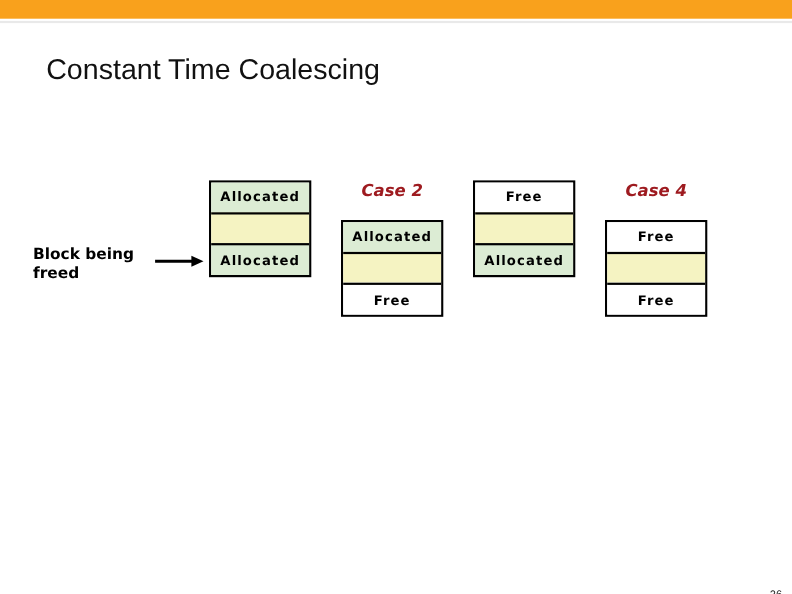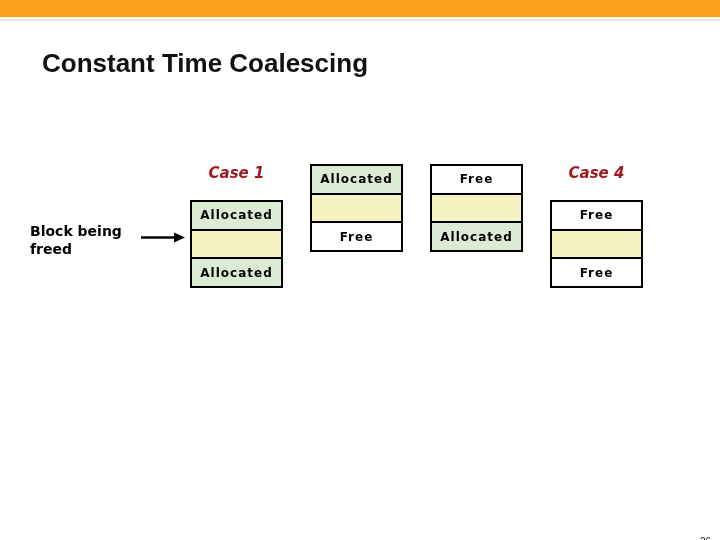--- a/index.html
+++ b/index.html
@@ -25,21 +25,21 @@
     position: absolute;
     left: 0; top: 19px;
     width: 720px; height: 2px;
     background: #e9e9e9;
   }
   .title {
     position: absolute;
     left: 42px; top: 48px;
     margin: 0;
     font-size: 26px;
-    font-weight: bold;
+    font-weight: normal;
     color: #111111;
     letter-spacing: 0px;
     font-family: "Liberation Sans", sans-serif;
     text-align: right;
   }
   .freed-label {
     position: absolute;
     left: 30px; top: 222px;
     width: 106px;
     text-align: left;
@@ -122,29 +122,29 @@
     <div>freed</div>
   </div>
 
   <svg class="arrow" width="46" height="15" viewBox="0 0 46 15">
     <line x1="1" y1="7.5" x2="35" y2="7.5" stroke="#000000" stroke-width="2.6"></line>
     <polygon points="34,2.5 45,7.5 34,12.5" fill="#000000"></polygon>
   </svg>
 
   <div class="cases">
   <div class="case-col">
-    <div class="case-header">Case 1</div>
     <div class="block">
           <div class="cell allocated">Allocated</div>
           <div class="cell freed"></div>
           <div class="cell allocated">Allocated</div>
         </div>
   </div>
 
   <div class="case-col">
+    <div class="case-header">Case 2</div>
     <div class="block">
           <div class="cell allocated">Allocated</div>
           <div class="cell freed"></div>
           <div class="cell free">Free</div>
         </div>
   </div>
 
   <div class="case-col">
     <div class="block">
           <div class="cell free">Free</div>

